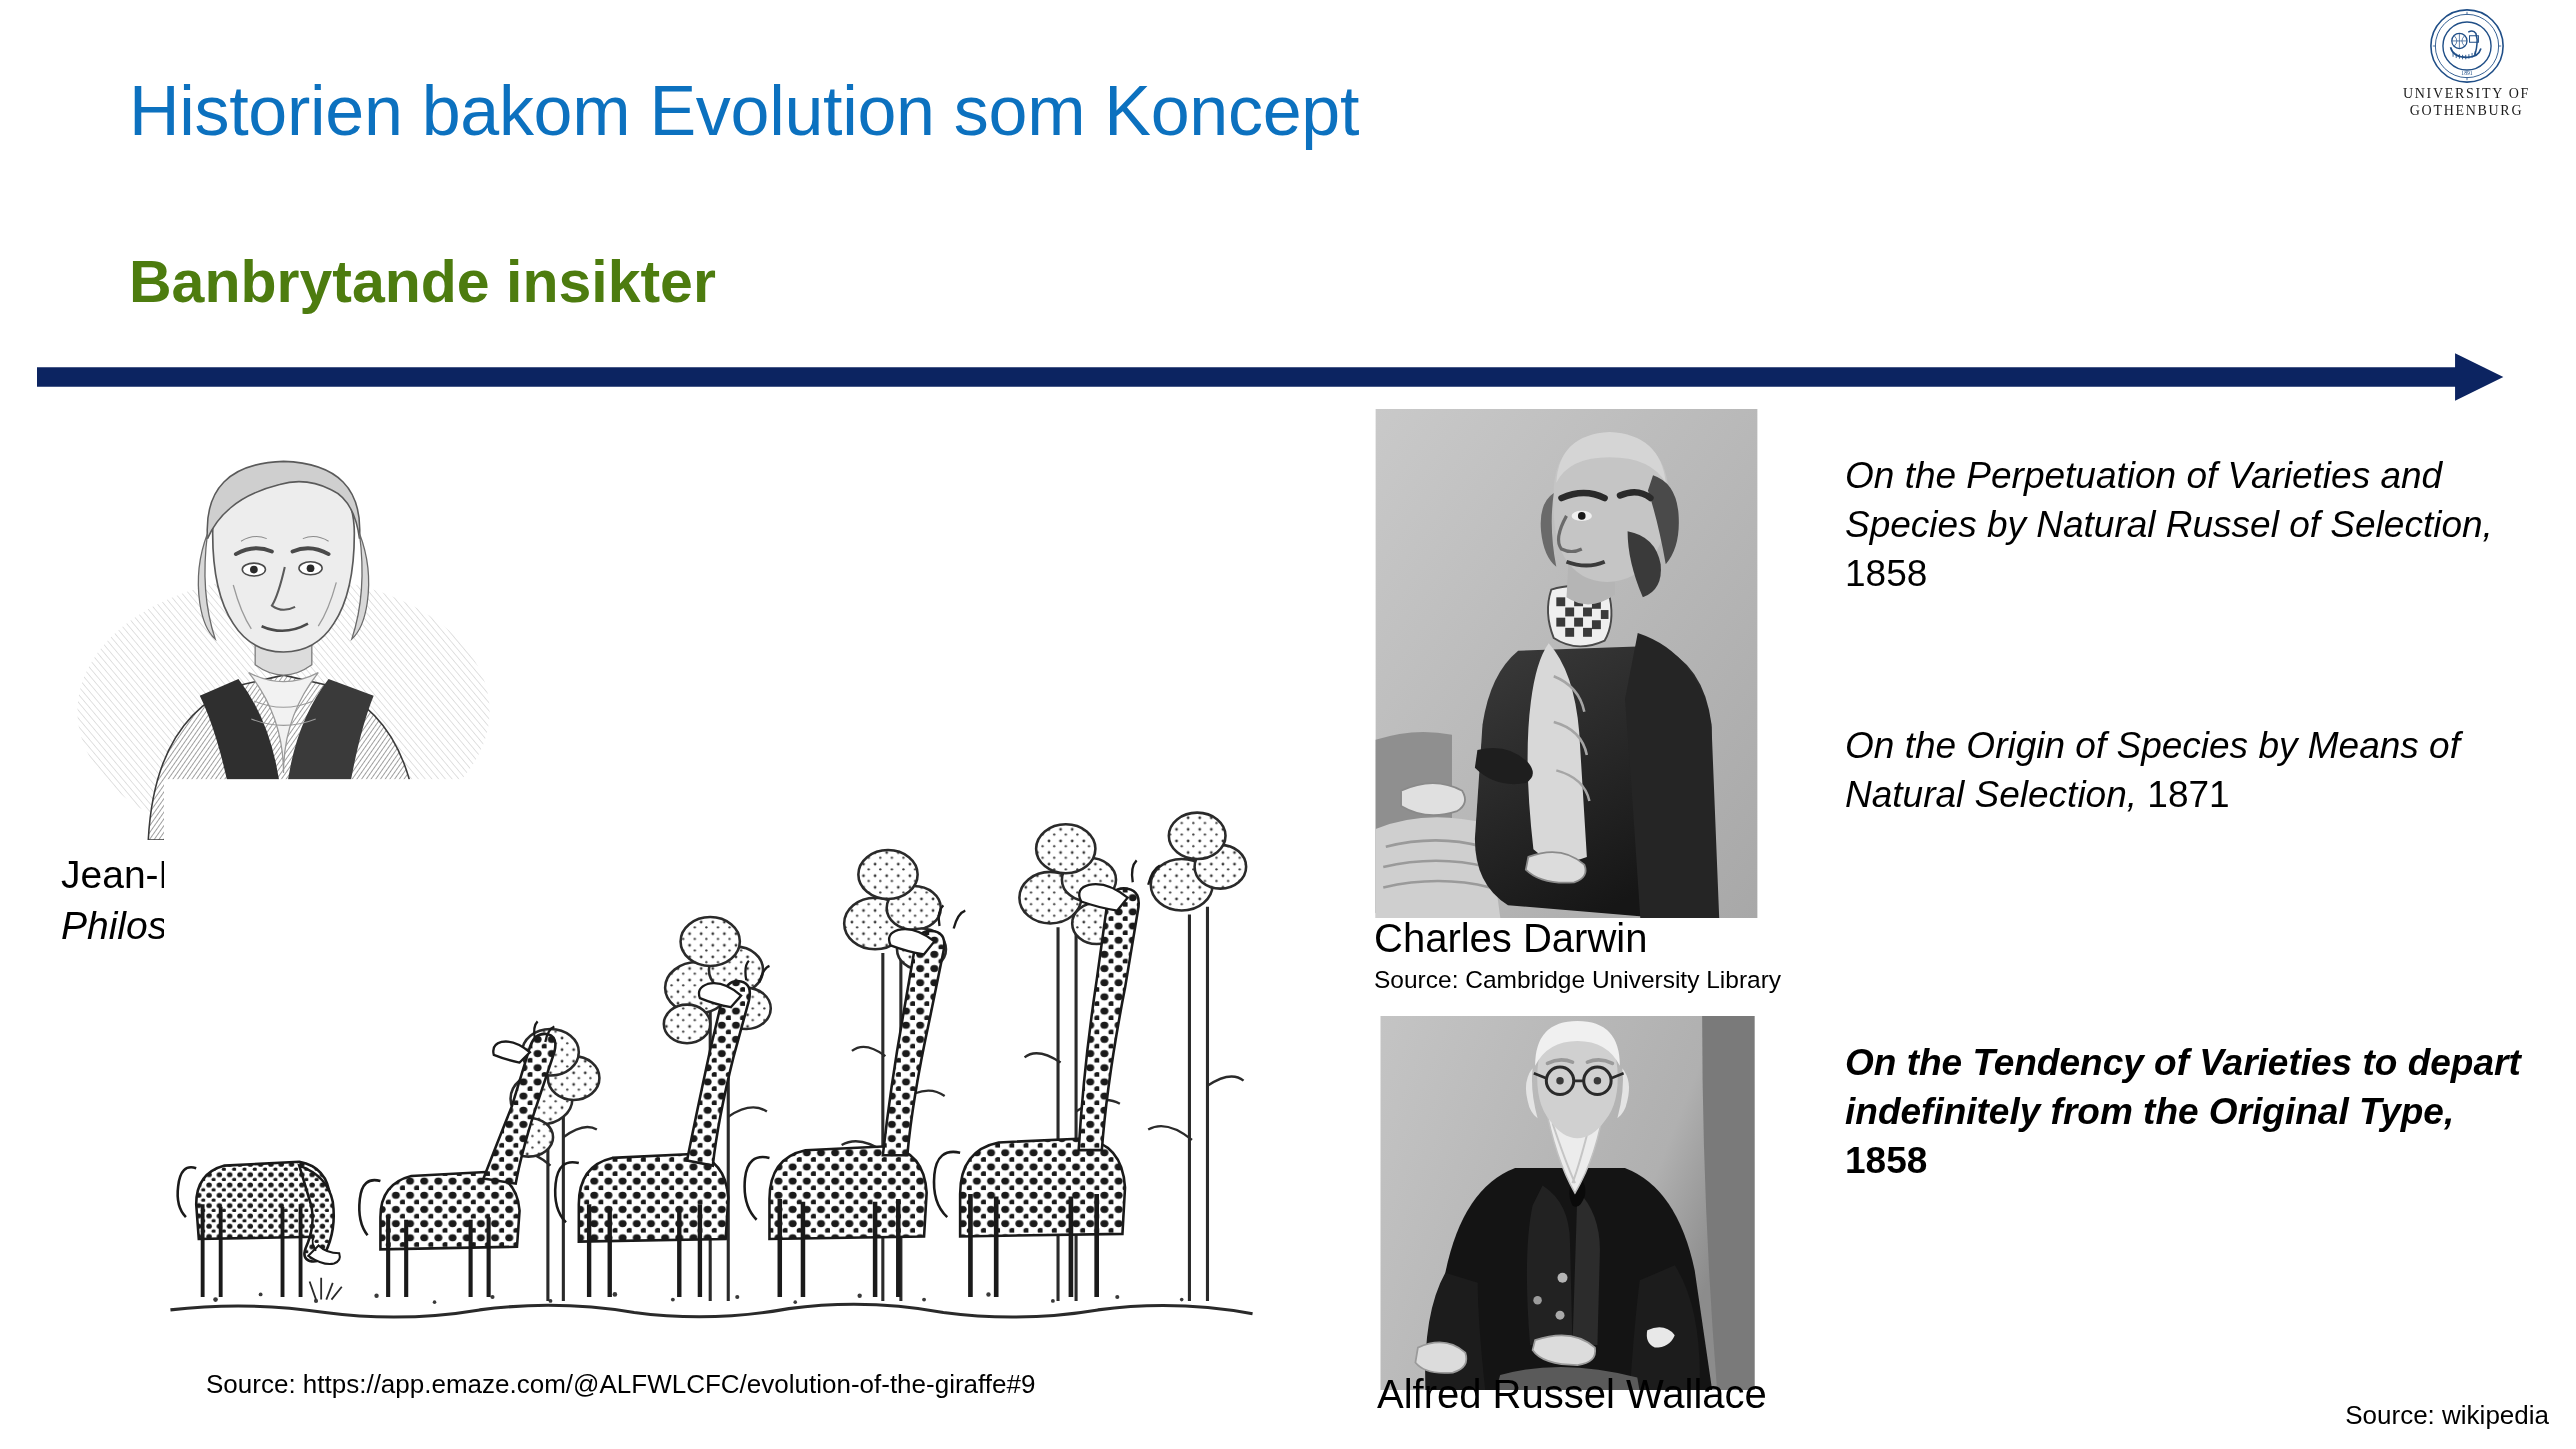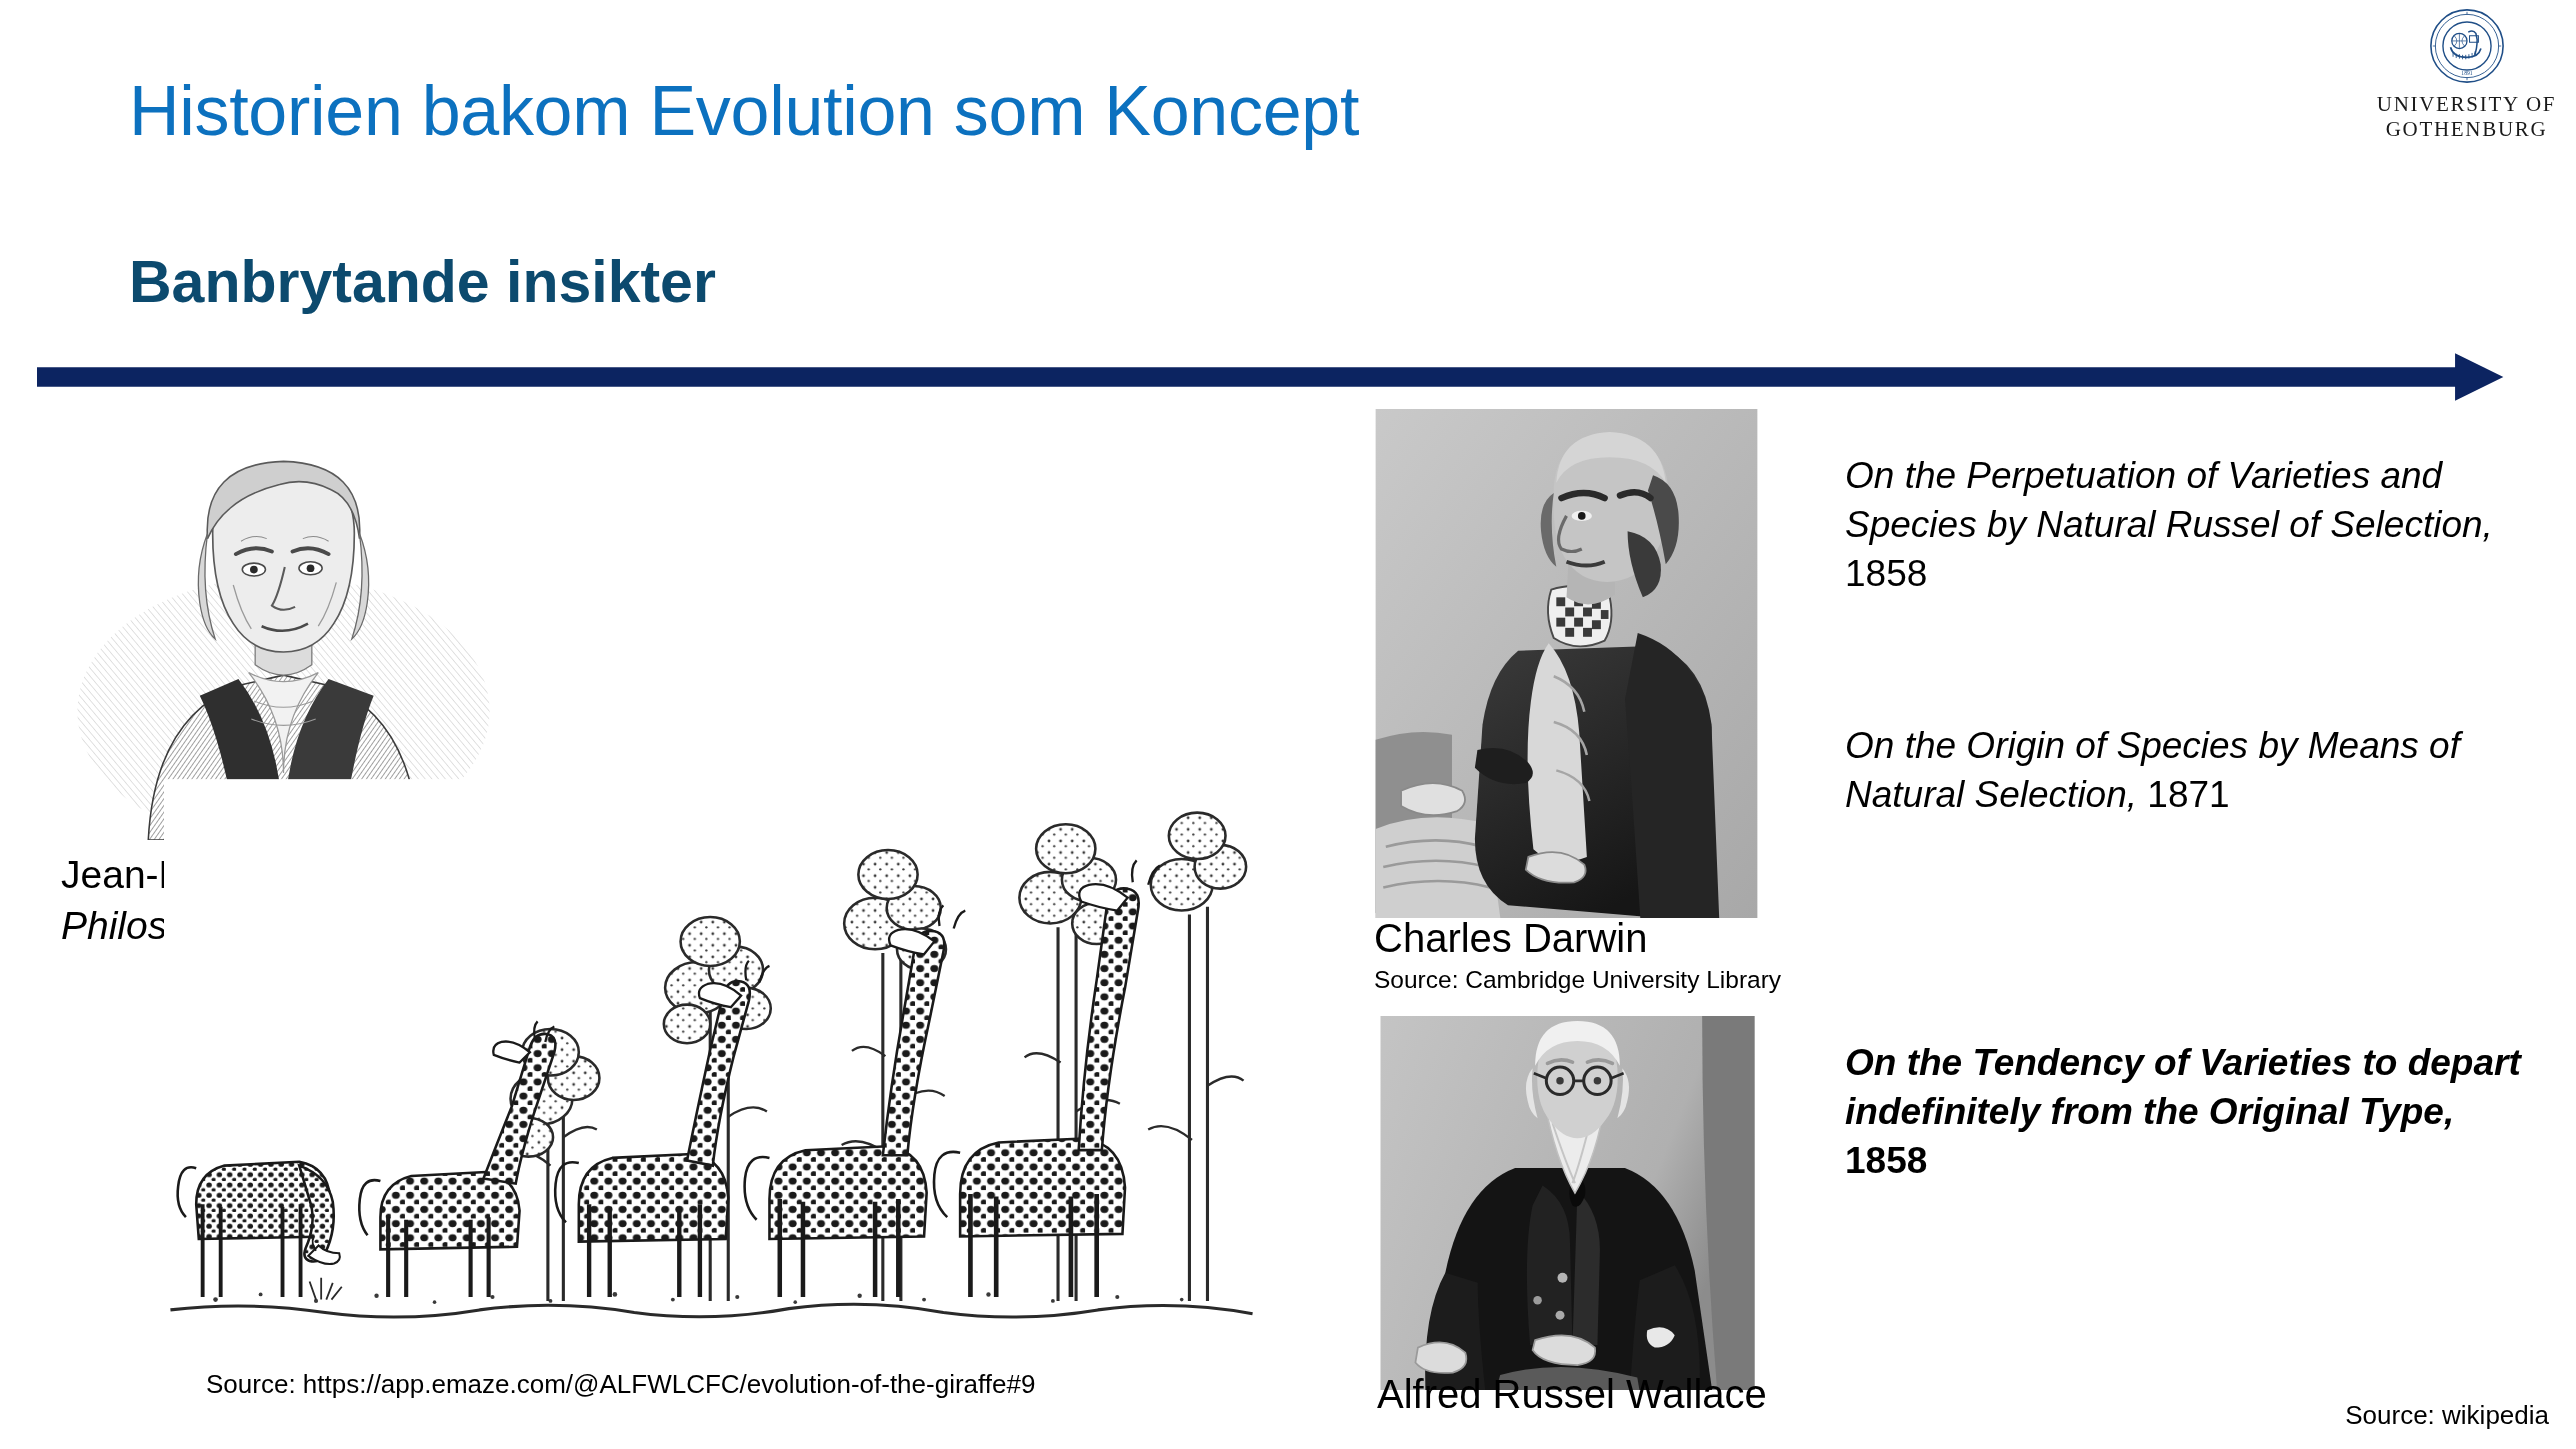--- a/index.html
+++ b/index.html
@@ -26,42 +26,42 @@
     color: #0c71bf;
     letter-spacing: -0.3px;
     white-space: nowrap;
   }
   #slide-subtitle {
     position: absolute;
     left: 129px;
     top: 248px;
     font-size: 59px;
     font-weight: bold;
-    color: #0c4a6e;
+    color: #4d7c0f;
     white-space: nowrap;
   }
 
   
   #logo {
     position: absolute;
     right: 13px;
     top: 7.7px;
     width: 193px;
     text-align: center;
   }
   #logo .seal {
     width: 76px;
     height: 76px;
     margin: 0 auto;
     display: block;
   }
   #logo .wordmark {
-    margin-top: 8px;
+    margin-top: 1px;
     font-family: "Liberation Serif", serif;
-    font-size: 21px;
+    font-size: 14px;
     letter-spacing: 1.7px;
     line-height: 1.22;
     color: #1a1a1a;
   }
 
   
   #timeline-arrow {
     position: absolute;
     left: 37px;
     top: 348px;

